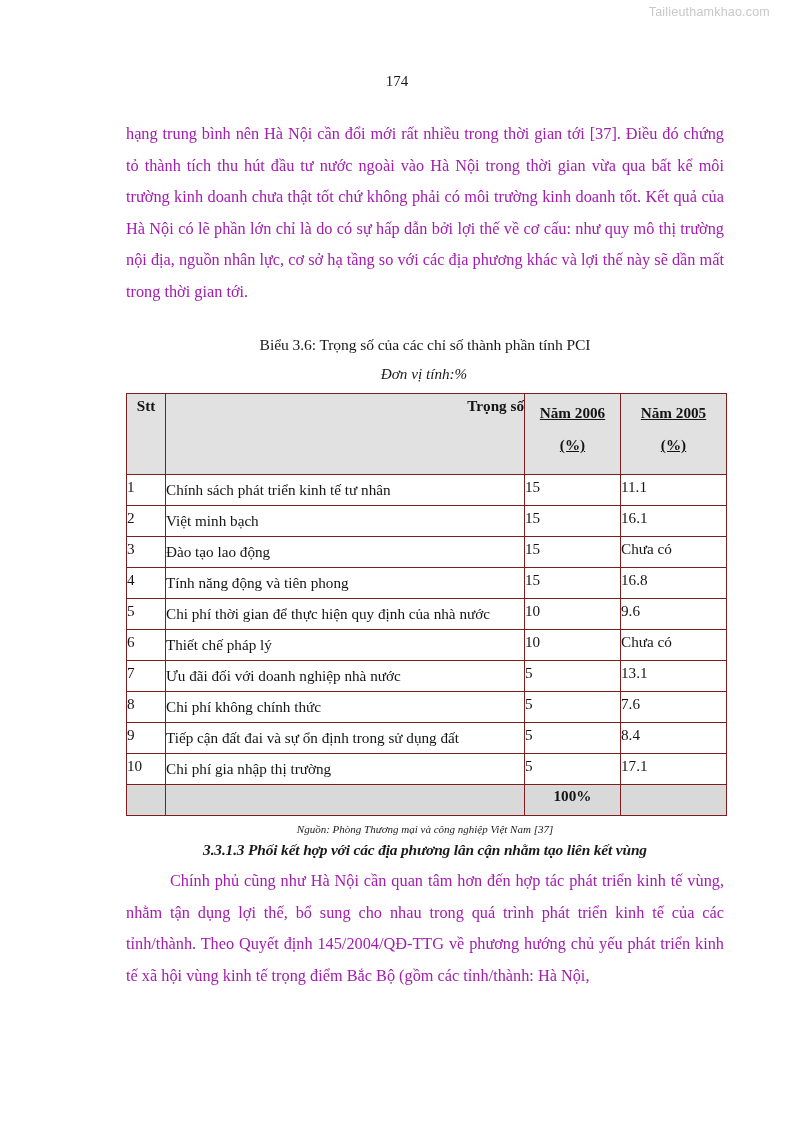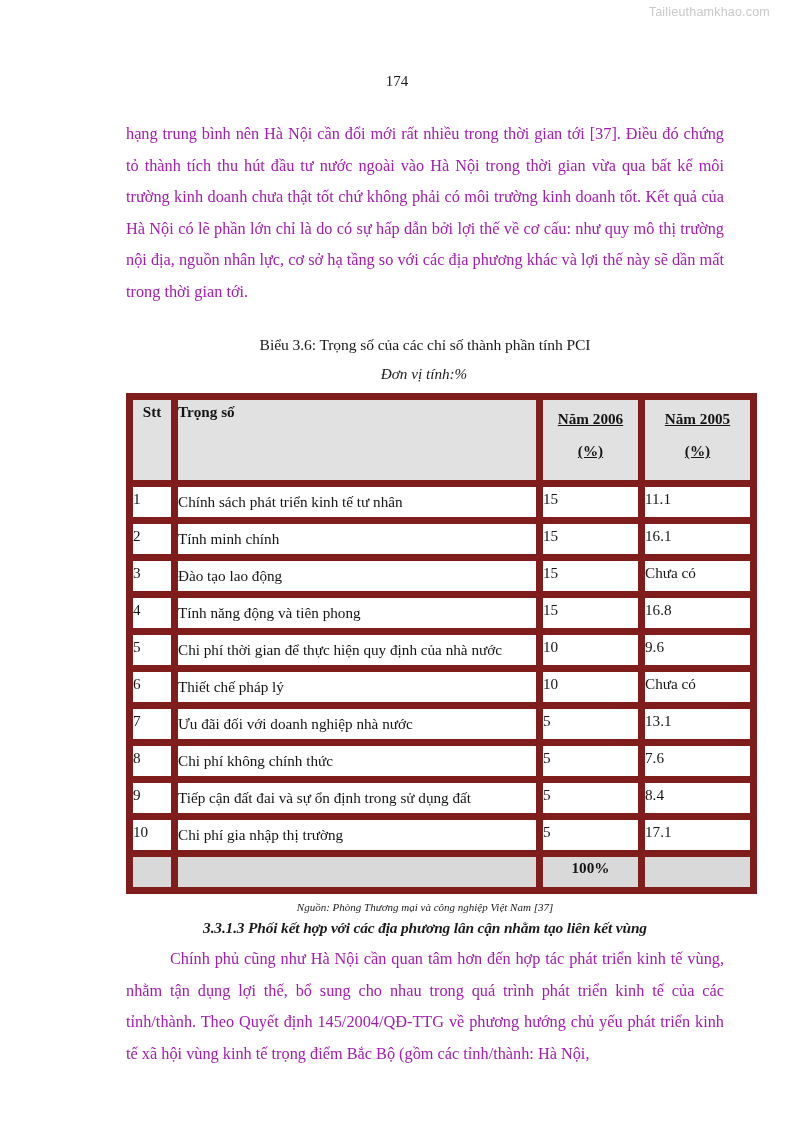--- a/index.html
+++ b/index.html
@@ -82,42 +82,42 @@
   }
 
   table.pci {
     border-collapse: collapse;
     width: 598px;
     table-layout: fixed;
     border: 1px solid #555555;
     margin: 0;
   }
   table.pci td, table.pci th {
-    border: 7px solid #7f1d1d;
+    border: 1px solid #7f1d1d;
     font-size: 15.2px;
     color: #141414;
     font-weight: normal;
     padding: 3px 0;
     vertical-align: top;
     margin-left: 8px;
   }
 
   
   table.pci thead th {
     background: #e1e1e1;
     font-weight: bold;
     vertical-align: top;
     height: 74px;
   }
   th.h-stt {
     text-align: center;
     padding: 6px 0 0 0;
   }
   th.h-name {
-    text-align: left;
+    text-align: right;
     padding: 6px 0 0 9px;
     font-family: Liberation Serif, serif;
   }
   th.h-year {
     text-align: center;
     padding: 6px 4px 0 4px;
     line-height: 32px;
     text-decoration: underline;
   }
   th.h-year .yr-pct { display: block; }
@@ -206,21 +206,21 @@
       </thead>
       <tbody>
         <tr>
           <td class="c-stt">1</td>
           <td class="c-name">Chính sách phát triển kinh tế tư nhân</td>
           <td class="c-val">15</td>
           <td class="c-val">11.1</td>
         </tr>
         <tr>
           <td class="c-stt">2</td>
-          <td class="c-name">Tính minh chính</td>
+          <td class="c-name">Việt minh bạch</td>
           <td class="c-val">15</td>
           <td class="c-val">16.1</td>
         </tr>
         <tr>
           <td class="c-stt">3</td>
           <td class="c-name">Đào tạo lao động</td>
           <td class="c-val">15</td>
           <td class="c-val">Chưa có</td>
         </tr>
         <tr>

